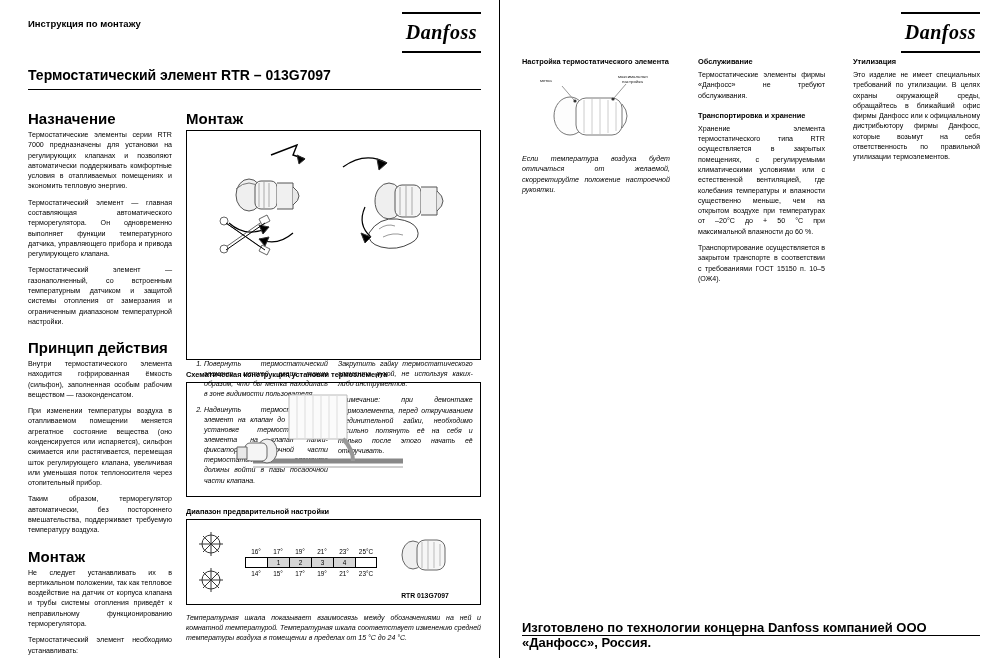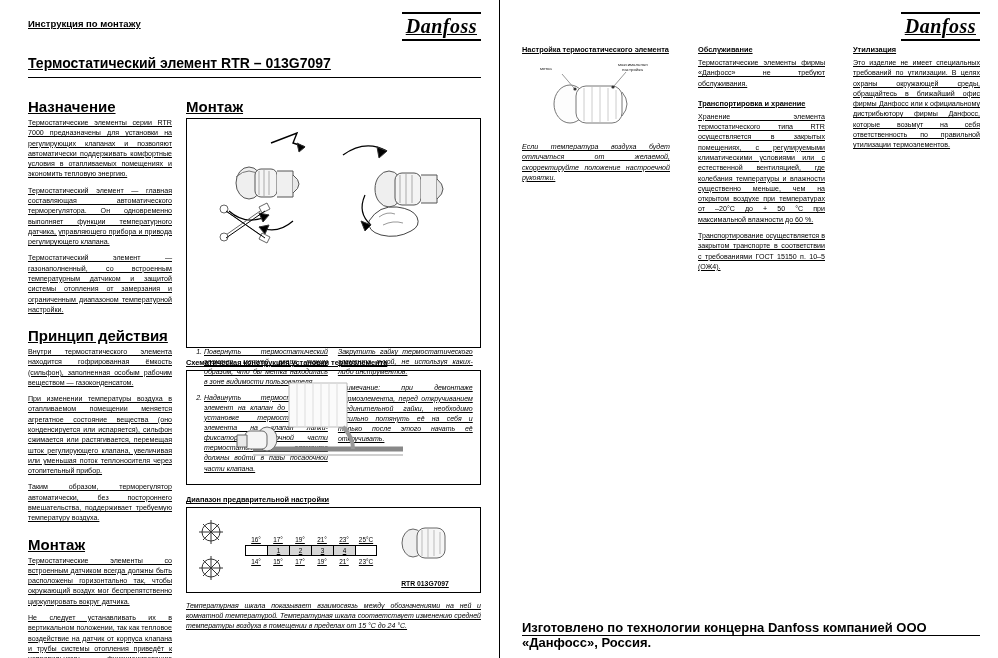--- a/index.html
+++ b/index.html
@@ -5,27 +5,27 @@
   * { box-sizing: border-box; }
   html, body { margin:0; padding:0; }
   body {
     width: 998px; height: 658px;
     background:#ffffff;
     font-family:"Liberation Sans", sans-serif;
     color:#000;
     overflow:hidden;
     position:relative;
   }
-  .page { position:absolute; inset:0; display:flex;text-decoration:underline; }
+  .page { position:absolute; inset:0; display:flex; }
   .left-page { width:499px; height:658px; position:relative; padding:14px 18px 0 28px; }
   .right-page { width:499px; height:658px; position:relative; padding:14px 18px 0 22px; border-left:1px solid #000; }
   .vdivider { position:absolute; left:499px; top:0; width:1px; height:658px; background:#000; }
 
   .logo { font-family:"Liberation Serif", serif; font-style:italic; font-weight:bold; font-size:20px; letter-spacing:.5px; }
-  .logo-wrap { position:relative; display:inline-block; padding:1px 4px; }
+  .logo-wrap { position:relative; display:inline-block; padding:7px 4px; }
   .logo-wrap:before, .logo-wrap:after {
     content:""; position:absolute; left:0; right:0; height:2px; background:#000;
   }
   .logo-wrap:before { top:-2px; }
   .logo-wrap:after { bottom:-2px; }
 
   .hdr-row { display:flex; justify-content:space-between; align-items:flex-start; }
   .hdr-title { font-size:9.5px; font-weight:bold; padding-top:4px; }
   .title-main { font-size:14px; font-weight:bold; margin-top:16px; }
   .rule { height:1px; background:#000; margin-top:6px; }
@@ -98,21 +98,20 @@
         <p>Термостатические элементы серии RTR 7000 предназначены для установки на регулирующих клапанах и позволяют автоматически поддерживать комфортные условия в отапливаемых помещениях и экономить тепловую энергию.</p>
         <p>Термостатический элемент — главная составляющая автоматического терморегулятора. Он одновременно выполняет функции температурного датчика, управляющего прибора и привода регулирующего клапана.</p>
         <p>Термостатический элемент — газонаполненный, со встроенным температурным датчиком и защитой системы отопления от замерзания и ограниченным диапазоном температурной настройки.</p>
 
         <h3>Принцип действия</h3>
         <p>Внутри термостатического элемента находится гофрированная ёмкость (сильфон), заполненная особым рабочим веществом — газоконденсатом.</p>
         <p>При изменении температуры воздуха в отапливаемом помещении меняется агрегатное состояние вещества (оно конденсируется или испаряется), сильфон сжимается или растягивается, перемещая шток регулирующего клапана, увеличивая или уменьшая поток теплоносителя через отопительный прибор.</p>
         <p>Таким образом, терморегулятор автоматически, без постороннего вмешательства, поддерживает требуемую температуру воздуха.</p>
 
         <h3>Монтаж</h3>
-        <p>Термостатические элементы со встроенным датчиком всегда должны быть расположены горизонтально так, чтобы окружающий воздух мог беспрепятственно циркулировать вокруг датчика.</p>
         <p>Не следует устанавливать их в вертикальном положении, так как тепловое воздействие на датчик от корпуса клапана и трубы системы отопления приведёт к неправильному функционированию терморегулятора.</p>
         <p class="tight">Термостатический элемент необходимо устанавливать:</p>
 
       </div>
 
       <div class="col-r">
 
         <h3>Монтаж</h3>
 
         <div class="fig-box svg-box" style="height:230px;">

